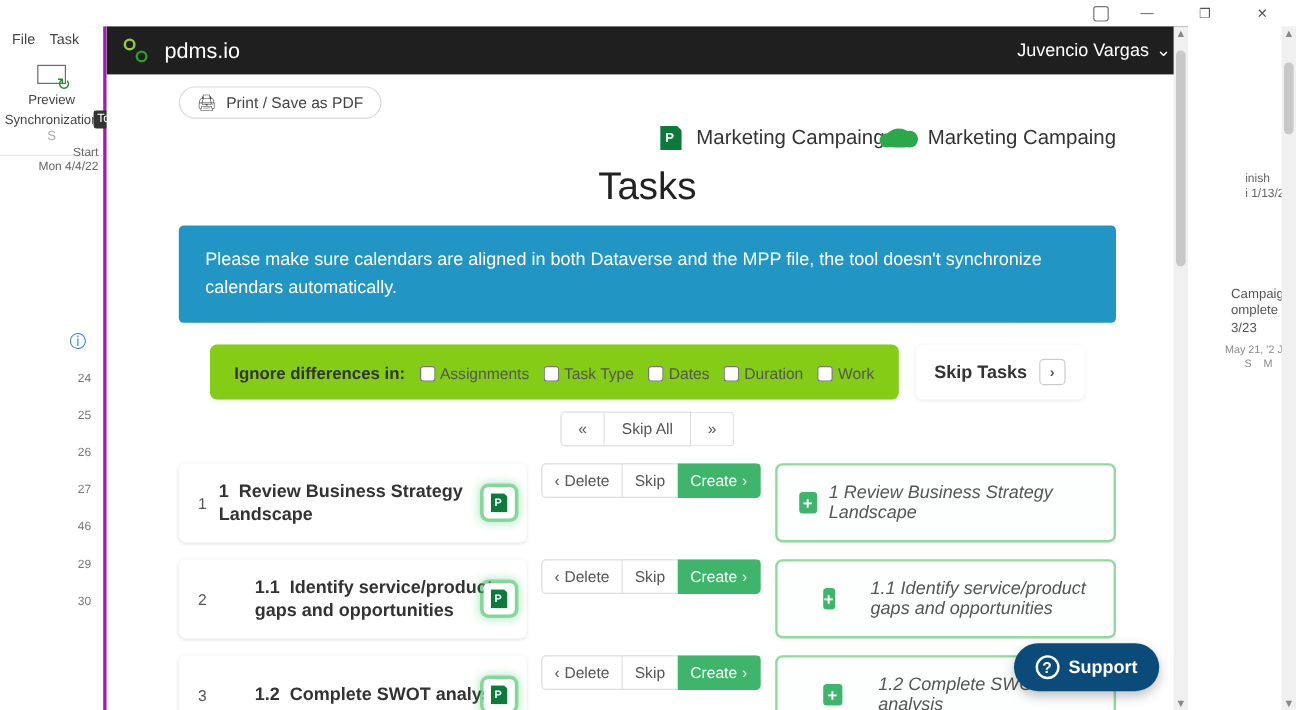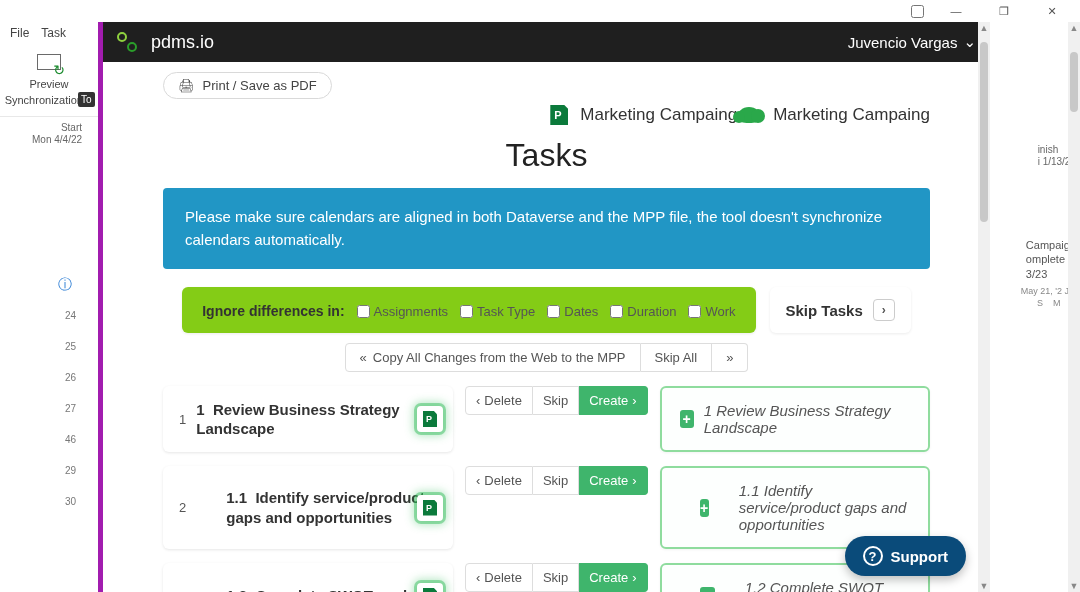--- a/index.html
+++ b/index.html
@@ -1,21 +1,21 @@
 <!DOCTYPE html>
 <html><head>
 <meta charset="utf-8">
 <style>
   * { box-sizing: border-box; margin: 0; padding: 0; font-family: 'Segoe UI', Arial, sans-serif; }
   body { width: 1080px; height: 592px; overflow: hidden; background: #f5f5f5; }
   .titlebar { height: 22px; background: #fff; display: flex; justify-content: flex-end; align-items: center; gap: 16px; padding-right: 12px; font-size: 11px; color: #555; }
   .titlebar .opt { display:flex; align-items:center; gap:3px;}
   .titlebar .winbtn { width: 32px; text-align: center; cursor: pointer; }
   .layout { display: flex; height: 570px; }
-  .ribbon-col { width: 103px; background: #fff; border-right: 5px solid #a21caf; }
+  .ribbon-col { width: 89px; background: #fff; border-right: 3px solid #a21caf; }
   .ribbon-tabs { display: flex; gap: 12px; padding: 4px 10px; font-size: 12px; color: #444; }
   .ribbon-body { padding-top: 6px; text-align: center; }
   .ribbon-ico { width: 28px; height: 24px; margin: 2px auto 0; position: relative; }
   .ribbon-ico .rect { width: 24px; height: 16px; border: 1.5px solid #6a6a6a; position: absolute; top:2px; left:2px;}
   .ribbon-ico .arrow { position:absolute; right:-2px; bottom:-2px; color:#1a8b2d; font-size:14px;}
   .ribbon-label { font-size: 11px; color: #444; line-height: 1.25; margin-top: 2px;}
   .ribbon-sep { height:1px; background:#e8e8e8; margin-top:8px;}
   .project-bg { position: relative; flex: 1; background: #fff; }
   .modal-wrap { position: absolute; left: 0; right: 0; top: 0; bottom: 0; }
   .topbar { height: 40px; background: #1f1f1f; color: #fff; display: flex; align-items: center; padding: 0 14px; }
@@ -209,21 +209,20 @@
             </div>
             <div class="skip-card">
               <span>Skip Tasks</span>
               <span class="sq-btn">›</span>
             </div>
           </div>
 
           <div class="bulk-row">
             <div class="seg">
                 <span>«</span>
-                <span>Copy All Changes from the Web to the MPP</span>
               </div>
             <div class="seg">Skip All</div>
             <div class="seg">
                 <span>»</span>
               </div>
           </div>
 
           <div id="tasks-container">
               <div class="task-row">
                 <div class="left-card">

